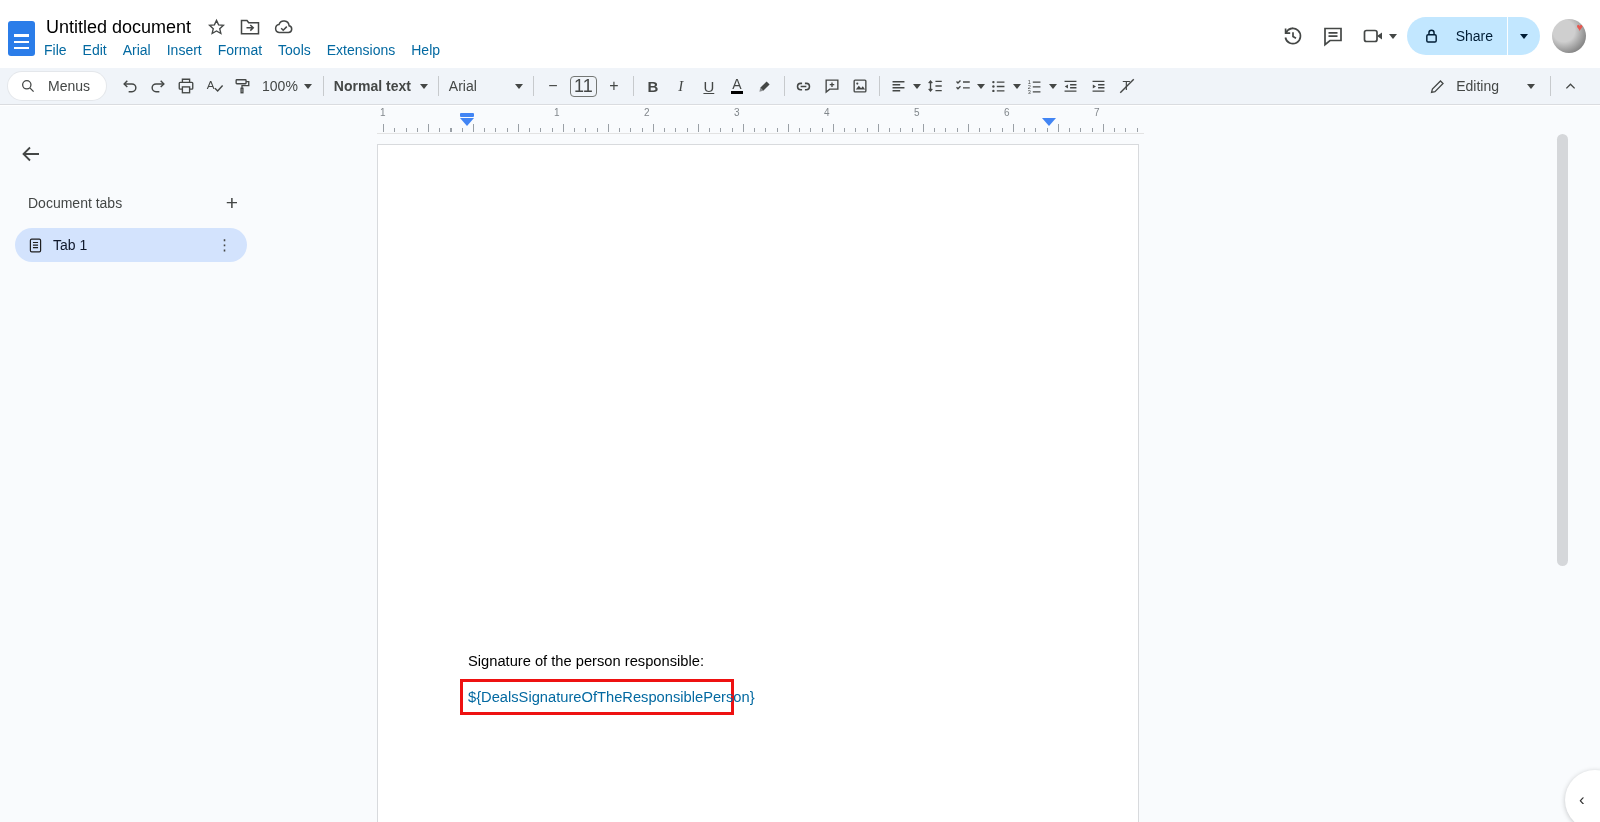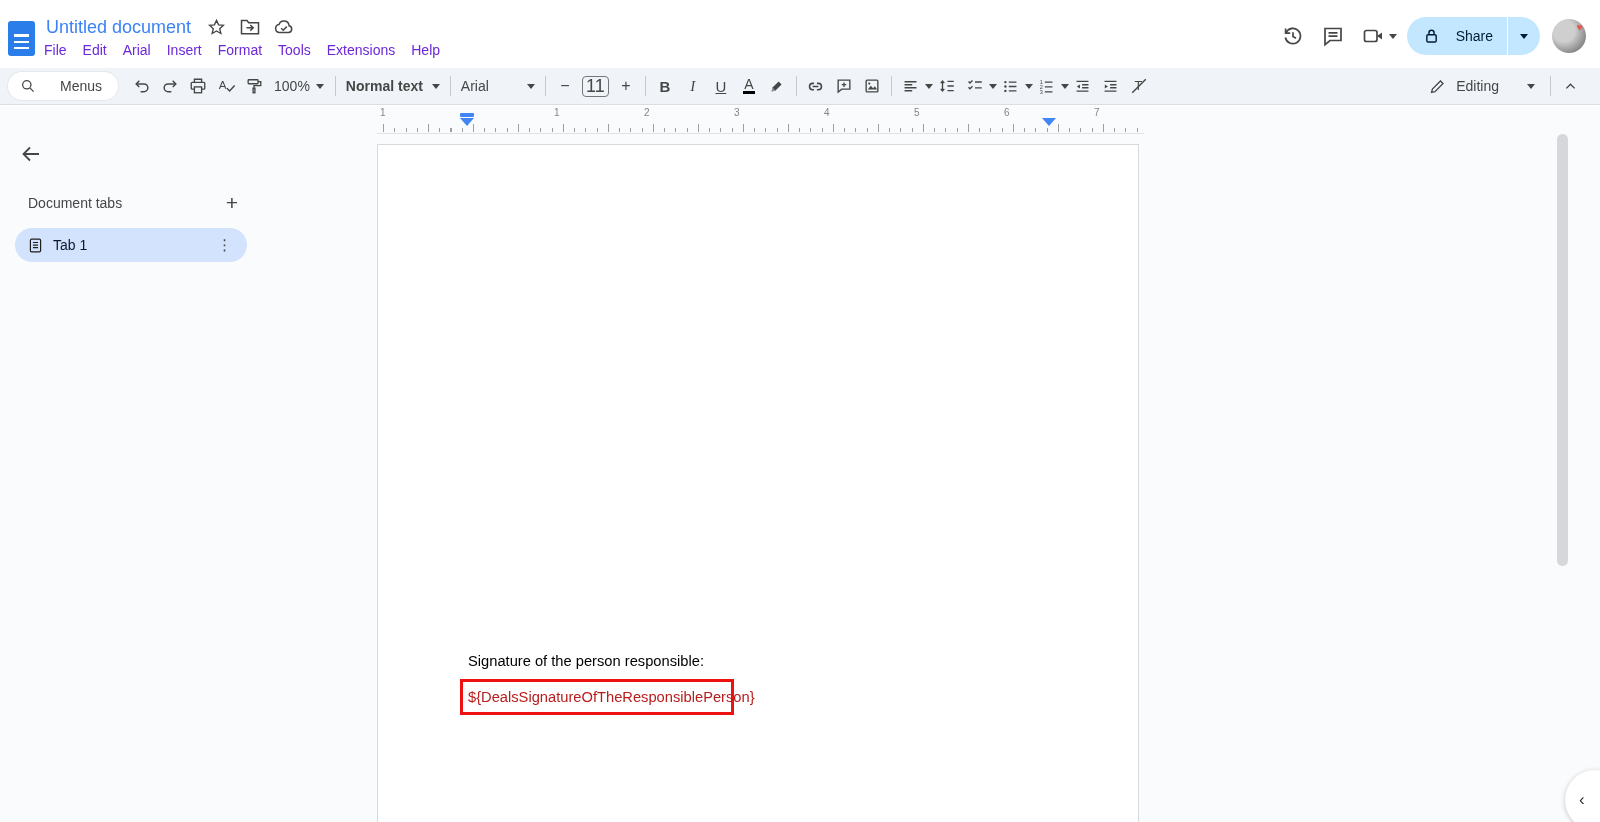--- a/index.html
+++ b/index.html
@@ -6,42 +6,42 @@
   html,body { width:1600px; height:822px; overflow:hidden; background:#fff;
     font-family:"Liberation Sans", sans-serif; color:#1f1f1f; }
 
   
   .header { position:absolute; left:0; top:0; width:1600px; height:68px; background:#fff; }
   .docs-logo { position:absolute; left:8px; top:21px; width:27px; height:35px;
     background:#2b7de9; border-radius:3px; }
   .docs-logo .lines { position:absolute; left:6px; right:6px; top:13px; height:15px;
     background:repeating-linear-gradient(#fff 0 2.5px, transparent 2.5px 6.5px); }
   .title-row { position:absolute; left:46px; top:16px; display:flex; align-items:center; }
-  .doc-title { font-size:18px; color:#3b82f6; white-space:nowrap; }
+  .doc-title { font-size:18px; color:#000000; white-space:nowrap; }
   .title-icons { display:flex; align-items:center; margin-left:14px; gap:12px; }
   .tbtn { width:22px; height:22px; display:flex; align-items:center; justify-content:center; cursor:pointer; }
-  .menubar { position:absolute; left:36px; top:40px; display:flex; font-size:14px; color:#6d28d9; }
+  .menubar { position:absolute; left:36px; top:40px; display:flex; font-size:14px; color:#0369a1; }
   .menu-item { padding:2px 8px; border-radius:9px; cursor:pointer; }
   .hdr-right { position:absolute; right:14px; top:16px; display:flex; align-items:center; }
   .hicon { width:40px; height:40px; display:flex; align-items:center; justify-content:center; cursor:pointer; }
   .cam-caret { margin-left:-4px; margin-right:10px; }
   .share-pill { height:38px; background:#c2e7ff; border-radius:19px; display:flex;
     align-items:center; color:#001d35; font-size:14px; font-weight:500; cursor:pointer; overflow:hidden; }
   .share-main { display:flex; align-items:center; padding:0 14px 0 16px; gap:16px; height:100%; }
   .share-sep { width:1px; height:100%; background:rgba(255,255,255,.95); }
   .share-caret { padding:0 12px; height:100%; display:flex; align-items:center; }
   .avatar { width:34px; height:34px; border-radius:50%; margin-left:12px; position:relative; cursor:pointer;
     background:radial-gradient(circle at 35% 35%, #cfcfcf 0 35%, #8f8f8f 70%, #5c5c5c 100%); overflow:hidden; }
   .avatar .heart { position:absolute; right:3px; top:2px; font-size:11px; color:#e8564f; }
 
   
   .toolbar { position:absolute; left:0; top:68px; width:1600px; height:37px; background:#f0f4f9;
     border-bottom:1px solid #dadce0; display:flex; align-items:center; padding:0 16px 0 8px; }
   .menus-pill { height:28px; background:#fff; border-radius:15px; display:flex; align-items:center;
-    gap:24px; padding:0 16px 0 12px; font-size:14px; color:#444746; margin-right:10px;
+    gap:12px; padding:0 16px 0 12px; font-size:14px; color:#444746; margin-right:10px;
     box-shadow:0 0 0 1px #e4e7eb; cursor:pointer; }
   .ibtn { min-width:28px; height:28px; display:flex; align-items:center; justify-content:center;
     border-radius:4px; cursor:pointer; color:#444746; }
   .tb-divider { width:1px; height:20px; background:#c7cacd; margin:0 5px; }
   .tb-text { font-size:14px; color:#444746; }
   .zoom-ctl { display:flex; align-items:center; gap:6px; padding:0 6px; cursor:pointer; }
   .styles-ctl { display:flex; align-items:center; justify-content:space-between; width:104px; padding:0 5px; cursor:pointer;font-weight:bold; }
   .font-ctl { display:flex; align-items:center; justify-content:space-between; width:84px; padding:0 5px; cursor:pointer; }
   .size-box { width:27px; height:21px; border:1px solid #747775; border-radius:4px; display:flex;
     align-items:center; justify-content:center; font-size:18px; color:#444746; margin:0 3px; cursor:text; }
@@ -83,21 +83,21 @@
   .indent-tri { position:absolute; top:12px; width:0; height:0; border-left:7px solid transparent;
     border-right:7px solid transparent; border-top:8px solid #4285f4; cursor:ew-resize; }
   .tri-left { left:83px; }
   .tri-right { left:665px; }
 
   .page { position:absolute; left:0; top:38px; width:762px; height:700px; background:#fff;
     border:1px solid #d8dadd; }
   .doc-line { position:absolute; left:90px; top:508px; font-size:14.7px; color:#000; }
   .ph-box { position:absolute; left:82px; top:534px; width:274px; height:36px;
     border:3px solid #ee1111; display:flex; align-items:center; }
-  .ph-text { font-size:14.7px; color:#b91c1c; padding-left:5px; white-space:nowrap; cursor:text; }
+  .ph-text { font-size:14.7px; color:#0369a1; padding-left:5px; white-space:nowrap; cursor:text; }
 
   .vscroll { position:absolute; right:32px; top:28px; width:11px; height:432px;
     background:#d5d7da; border-radius:6px; cursor:pointer; }
   .nav-circle { position:absolute; left:1188px; top:664px; width:60px; height:60px; border-radius:50%;
     background:#fff; box-shadow:0 1px 5px rgba(0,0,0,.22); display:flex; align-items:center;
     padding-left:14px; font-size:17px; color:#333; cursor:pointer; }
 
   svg { display:block; }
 </style>
 </head>

